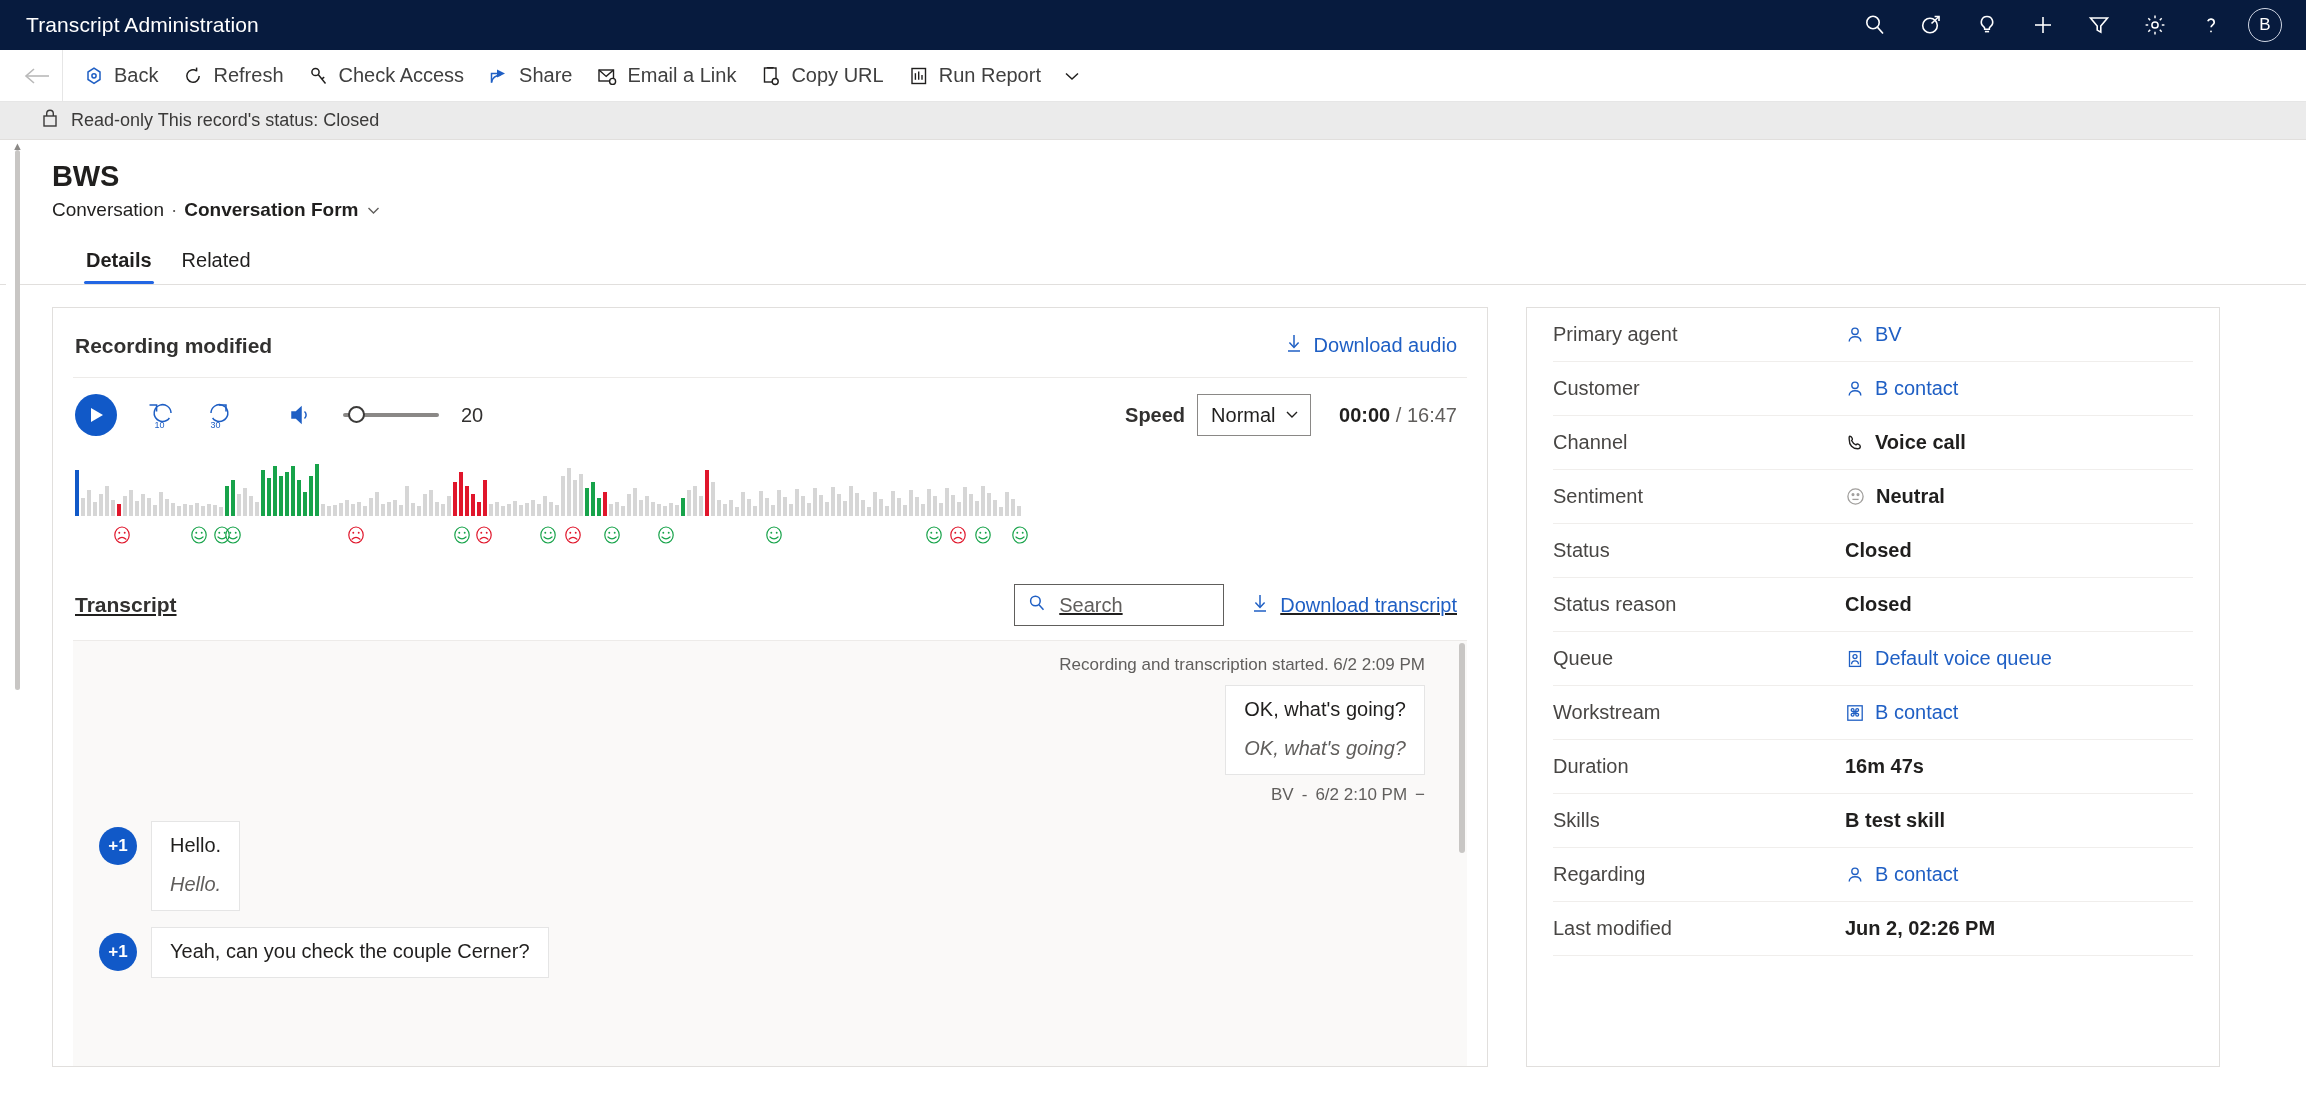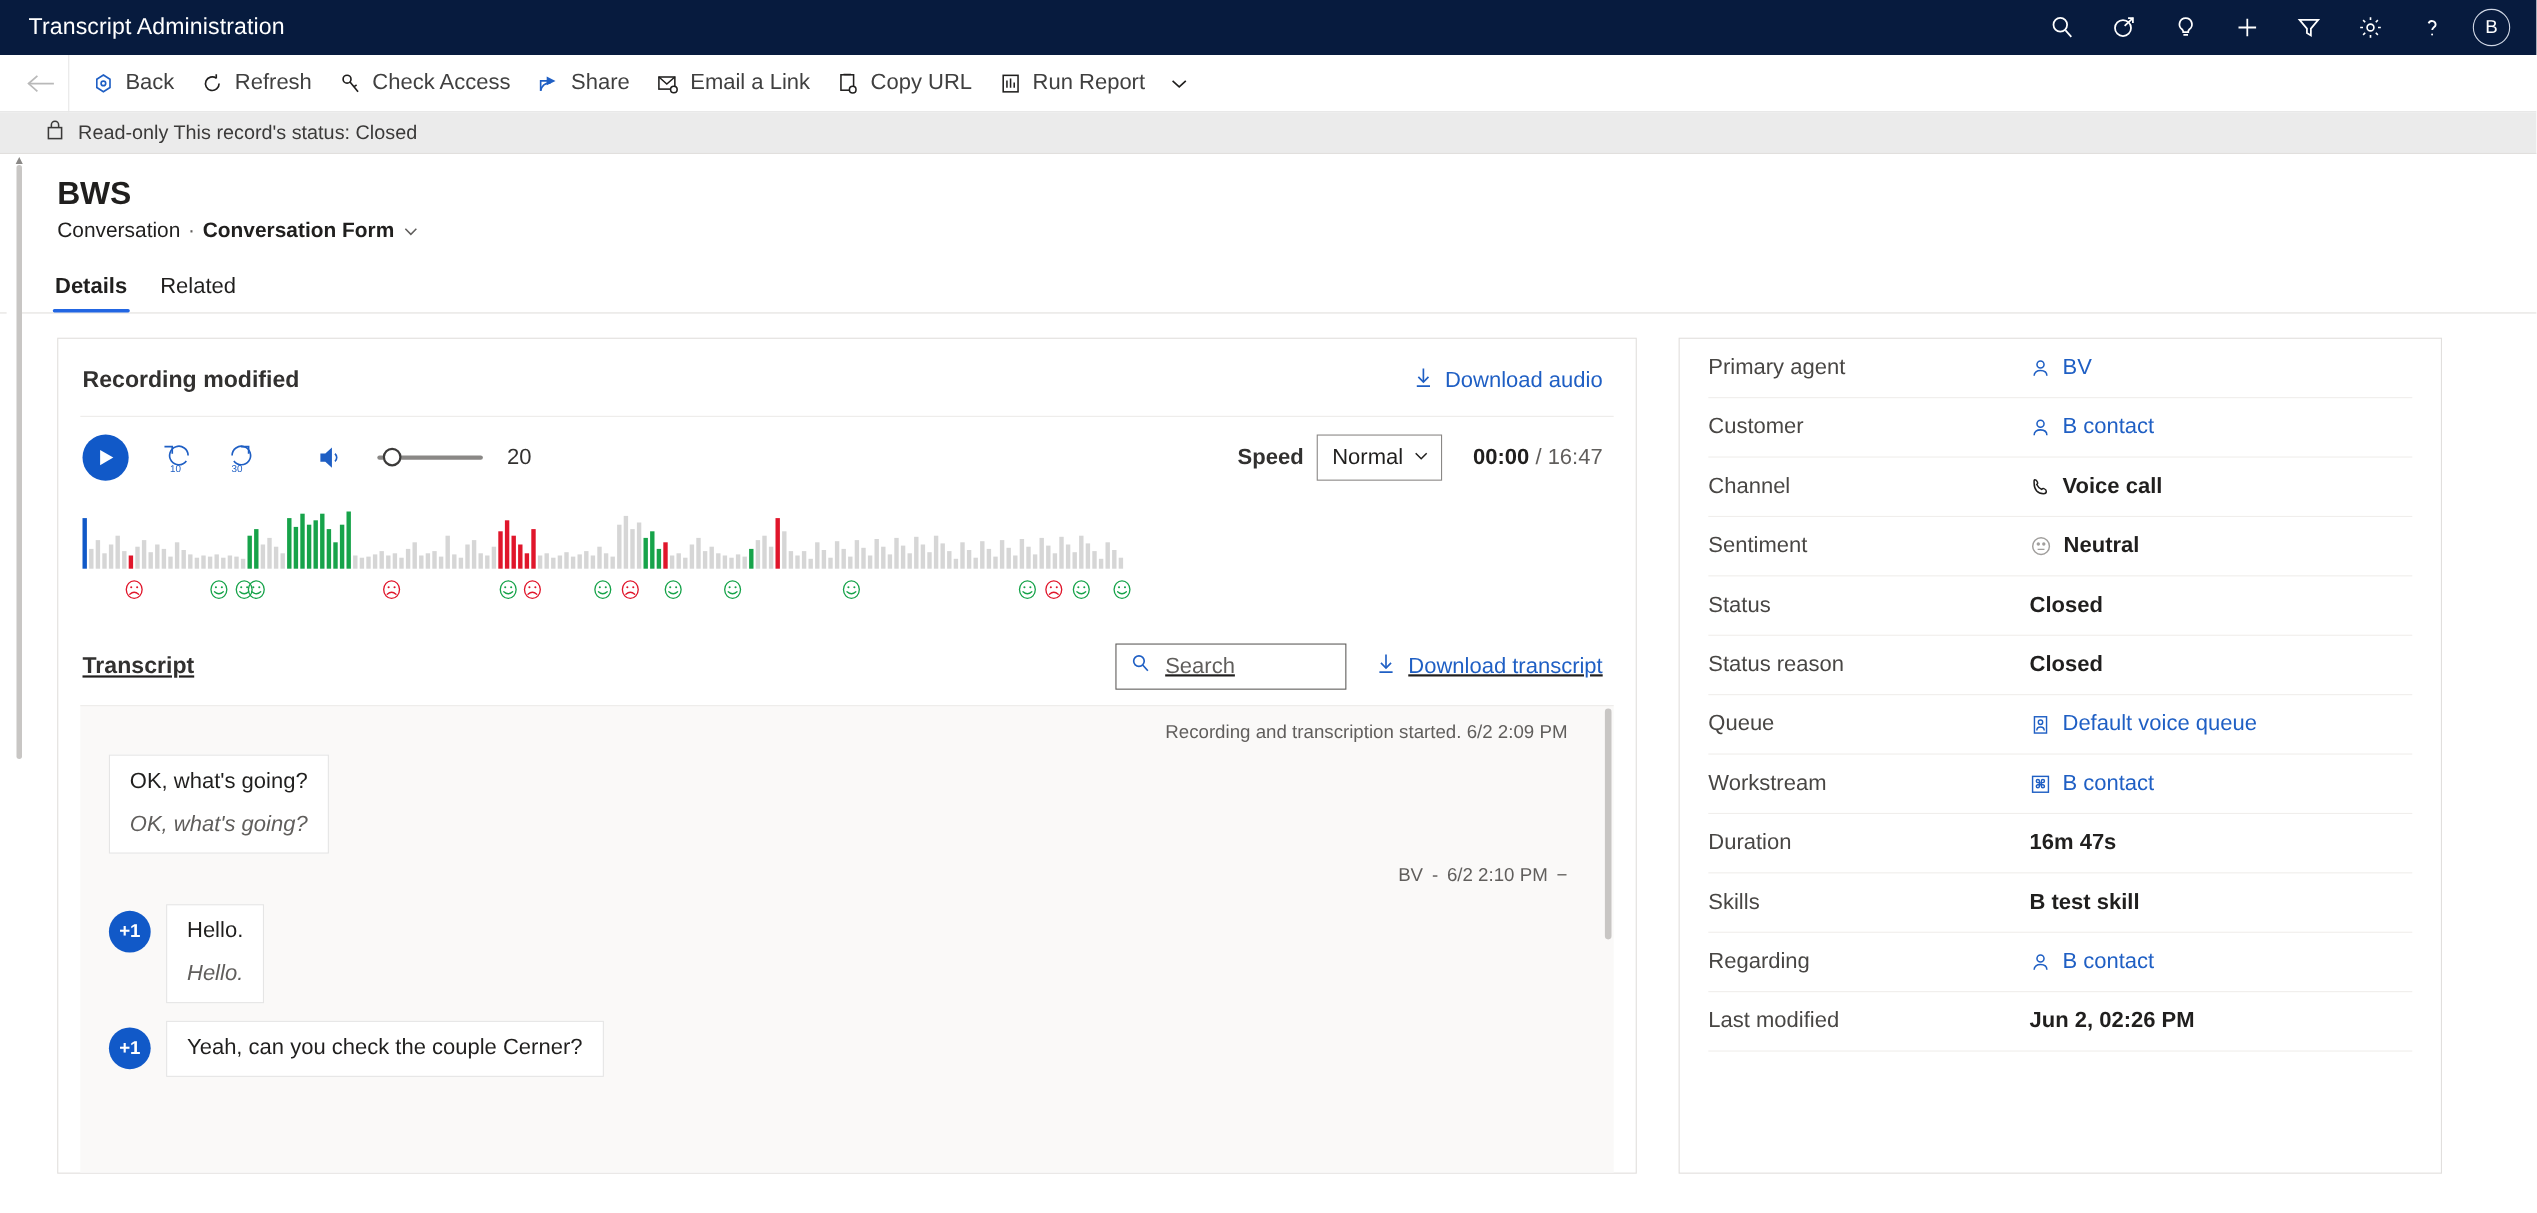--- a/index.html
+++ b/index.html
@@ -76,21 +76,21 @@
   .rec-title { font-size: 29px; font-weight: 600; color: #201f1e; letter-spacing: -.2px; }
   .rec-sub {
     margin-top: 6px; font-size: 19px; color: #201f1e;
     display: flex; align-items: center; gap: 7px;
   }
   .rec-sub .dot { color: #605e5c; }
   .rec-sub .formname { font-weight: 600; }
   .rec-sub .chev { color: #605e5c; display: flex; }
 
   .tabs-row {
-    margin-top: 22px; padding-left: 40px; display: flex; gap: 10px;
+    margin-top: 22px; padding-left: 76px; display: flex; gap: 10px;
     border-bottom: 1px solid #e1dfdd;
   }
   .tab {
     position: relative; padding: 6px 10px 12px 10px; font-size: 20px;
     color: #201f1e; cursor: pointer;
   }
   .tab.active { font-weight: 700; }
   .tab.active::after {
     content: ""; position: absolute; left: 8px; right: 8px; bottom: 0;
     height: 3px; background: #2266e3; border-radius: 2px;
@@ -191,21 +191,21 @@
   }
   .tb-scrollbar {
     position: absolute; right: 2px; top: 2px; width: 6px; height: 210px;
     background: #c8c6c4; border-radius: 3px;
   }
   .tr-note {
     text-align: right; font-size: 17px; color: #605e5c;
     padding: 14px 42px 10px 0;
   }
   .msg-row { display: flex; margin: 0 42px 0 26px; }
-  .msg-row.right { justify-content: flex-start; }
+  .msg-row.right { justify-content: flex-end; }
   .msg-row.left { justify-content: flex-start; align-items: flex-start; gap: 14px; }
   .bubble {
     background: #fff; border: 1px solid #e5e5e5; padding: 12px 18px 14px 18px;
     max-width: 560px;
   }
   .bubble .txt { font-size: 20px; color: #201f1e; }
   .bubble .sub { font-size: 20px; color: #605e5c; font-style: italic; margin-top: 16px; }
   .msg-meta {
     text-align: right; font-size: 17px; color: #605e5c;
     margin: 10px 42px 0 0; display: flex; justify-content: flex-end;

